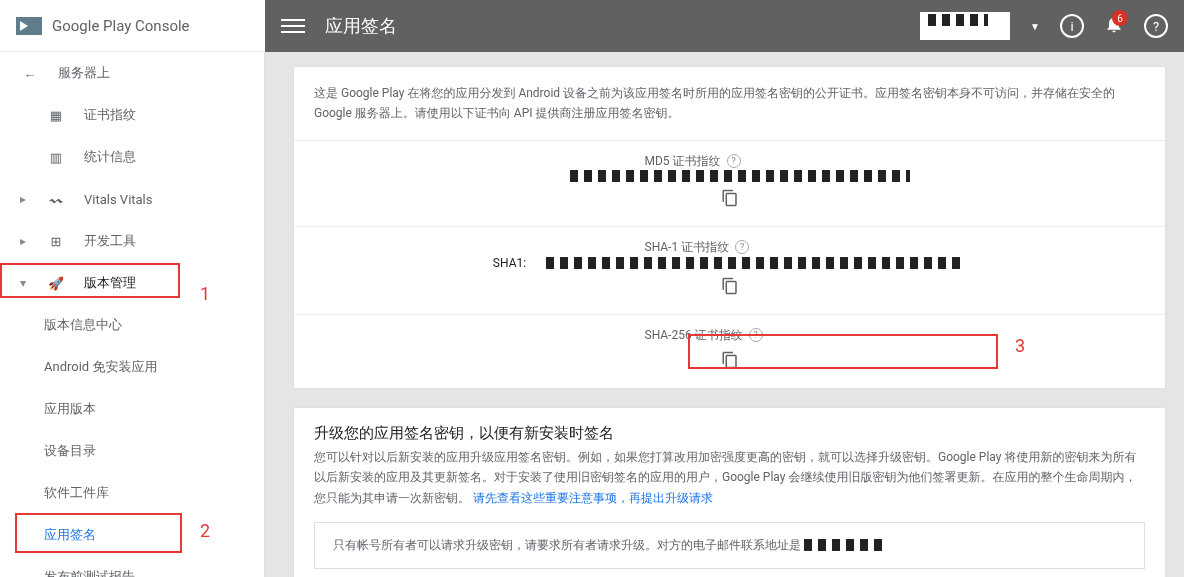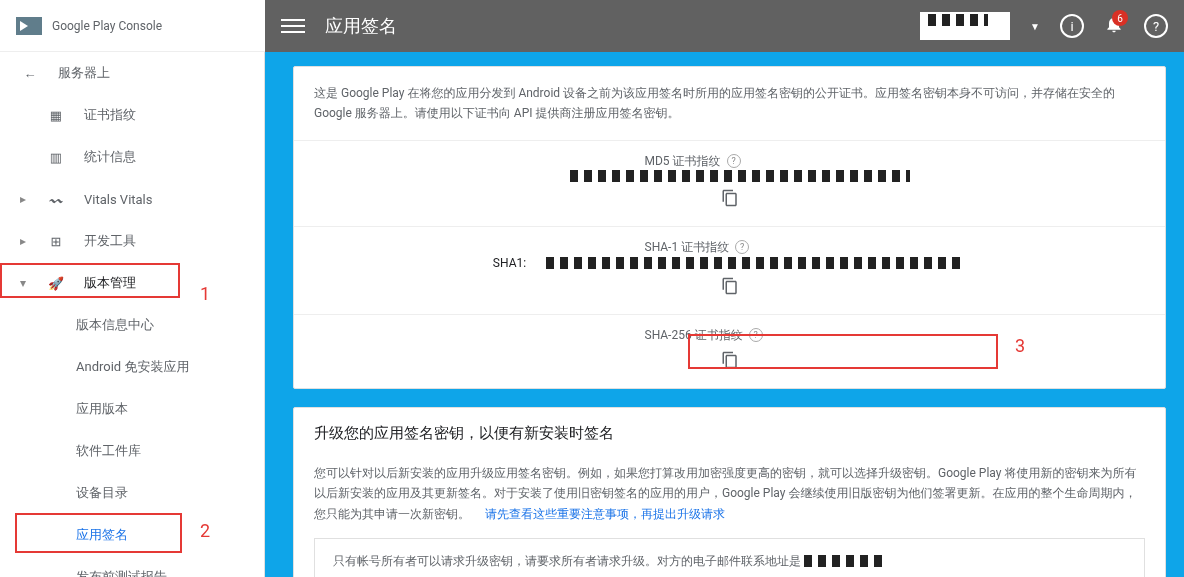--- a/index.html
+++ b/index.html
@@ -1,51 +1,51 @@
 <!DOCTYPE html>
 <html><head>
 <meta charset="utf-8">
 <style>
 * { margin:0; padding:0; box-sizing:border-box; font-family:Roboto,Arial,sans-serif; }
 body { background:#fff; width:1184px; height:577px; overflow:hidden; position:relative; }
 .logo-bar { height:52px; display:flex; align-items:center; padding:0 16px; border-bottom:1px solid #eee; gap:10px; }
 .logo-ic { width:26px; height:18px; background:#607d8b; position:relative; }
 .logo-ic::after { content:""; position:absolute; left:4px; top:4px; width:0; height:0; border-left:8px solid #fff; border-top:5px solid transparent; border-bottom:5px solid transparent; }
-.logo-txt { font-size:12px; color:#5f6368; }
+.logo-txt { font-size:15px; color:#5f6368; }
 .topbar { position:absolute; left:265px; top:0; right:0; height:52px; background:#616161; color:#fff; display:flex; align-items:center; padding:0 16px; gap:20px; }
 .menu-ic { width:24px; display:flex; flex-direction:column; gap:4px; cursor:pointer; }
 .menu-ic span { height:2px; background:#fff; }
 .top-title { font-size:18px; }
 .top-spacer { flex:1; }
 .user-box { background:#fff; padding:2px 8px; min-width:90px; height:28px; }
 .blur-img { background:repeating-linear-gradient(90deg,#222 0 8px,#fff 8px 14px); height:12px; }
 .top-ic { width:24px; height:24px; border:2px solid #fff; border-radius:50%; display:flex; align-items:center; justify-content:center; font-size:13px; cursor:pointer; }
 .bell { position:relative; }
 .bell-badge { position:absolute; top:-4px; right:-4px; background:#d93025; color:#fff; border-radius:50%; width:16px; height:16px; font-size:10px; display:flex; align-items:center; justify-content:center; }
 .sidebar { position:absolute; left:0; top:52px; width:265px; bottom:0; background:#fff; border-right:1px solid #e0e0e0; overflow:hidden; }
 .sb-item { display:flex; align-items:center; height:42px; padding:0 20px; font-size:13px; color:#5f6368; cursor:pointer; gap:18px; }
-.sb-item.sub { padding-left:76px; color:#5f6368; }
+.sb-item.sub { padding-left:44px; color:#5f6368; }
 .sb-item.active { color:#1a73e8; font-weight:500; }
 .sb-ic { width:20px; height:20px; display:flex; align-items:center; justify-content:center; color:#5f6368; }
 .arrow { width:8px; color:#888; font-size:12px; }
 .red-box { position:absolute; border:2px solid #e53935; pointer-events:none; }
 .red-num { position:absolute; color:#e53935; font-size:18px; font-weight:400; }
-.main { position:absolute; left:265px; top:52px; right:0; bottom:0; background:#0ea5e9; overflow-y:auto; padding:14px 18px 26px 28px; }
+.main { position:absolute; left:265px; top:52px; right:0; bottom:0; background:#e5e5e5; overflow-y:auto; padding:14px 18px 26px 28px; }
 .card { background:#fff; border:1px solid #e0e0e0; border-radius:2px; margin-bottom:18px; }
 .card-pad { padding:16px 20px; }
 .desc { font-size:12px; color:#5f6368; line-height:1.7; }
 .cert-row { display:flex; align-items:center; border-top:1px solid #eee; padding:12px 20px; font-size:12px;flex-direction:column; }
 .cert-label { width:170px; color:#5f6368; display:flex; align-items:center; gap:6px; }
 .help-ic { width:14px; height:14px; border:1px solid #aaa; border-radius:50%; font-size:9px; display:flex; align-items:center; justify-content:center; color:#888; }
 .cert-val { flex:1; color:#202124; display:flex; align-items:center; gap:20px; }
 .cert-prefix { flex-shrink:0; }
 .copy-ic { width:32px; height:32px; display:flex; align-items:center; justify-content:center; cursor:pointer; color:#5f6368; }
 .copy-svg { width:18px; height:18px; }
-.sec-title { font-size:15px; font-weight:500; color:#202124; margin-bottom:20px; }
-.link { color:#1a73e8; cursor:pointer;margin-left:12px; }
+.sec-title { font-size:15px; font-weight:500; color:#202124; margin-bottom:4px; }
+.link { color:#1a73e8; cursor:pointer; }
 .notice-box { border:1px solid #e0e0e0; padding:14px 18px; font-size:12px; color:#5f6368; margin-top:14px; display:flex; align-items:center; }
 .dl-link { float:right; font-size:12px; color:#5f6368; display:flex; align-items:center; gap:4px; cursor:pointer; }
 .head-row { display:flex; justify-content:space-between; align-items:center; }
 </style>
 </head>
 <body>
 
 <div class="logo-bar">
   <div class="logo-ic"></div>
   <span class="logo-txt">Google Play Console</span>
@@ -106,24 +106,24 @@
   <div class="sb-item sub">
       <span>版本信息中心</span>
     </div>
   <div class="sb-item sub">
       <span>Android 免安装应用</span>
     </div>
   <div class="sb-item sub">
       <span>应用版本</span>
     </div>
   <div class="sb-item sub">
+      <span>设备目录</span>
+    </div>
+  <div class="sb-item sub">
       <span>软件工件库</span>
-    </div>
-  <div class="sb-item sub">
-      <span>设备目录</span>
     </div>
   <div class="sb-item sub active">
       <span>应用签名</span>
     </div>
   <div class="sb-item sub">
       <span>发布前测试报告</span>
     </div>
 </div>
 
 <div class="red-box" style="left:0;top:263px;width:180px;height:35px"></div>

